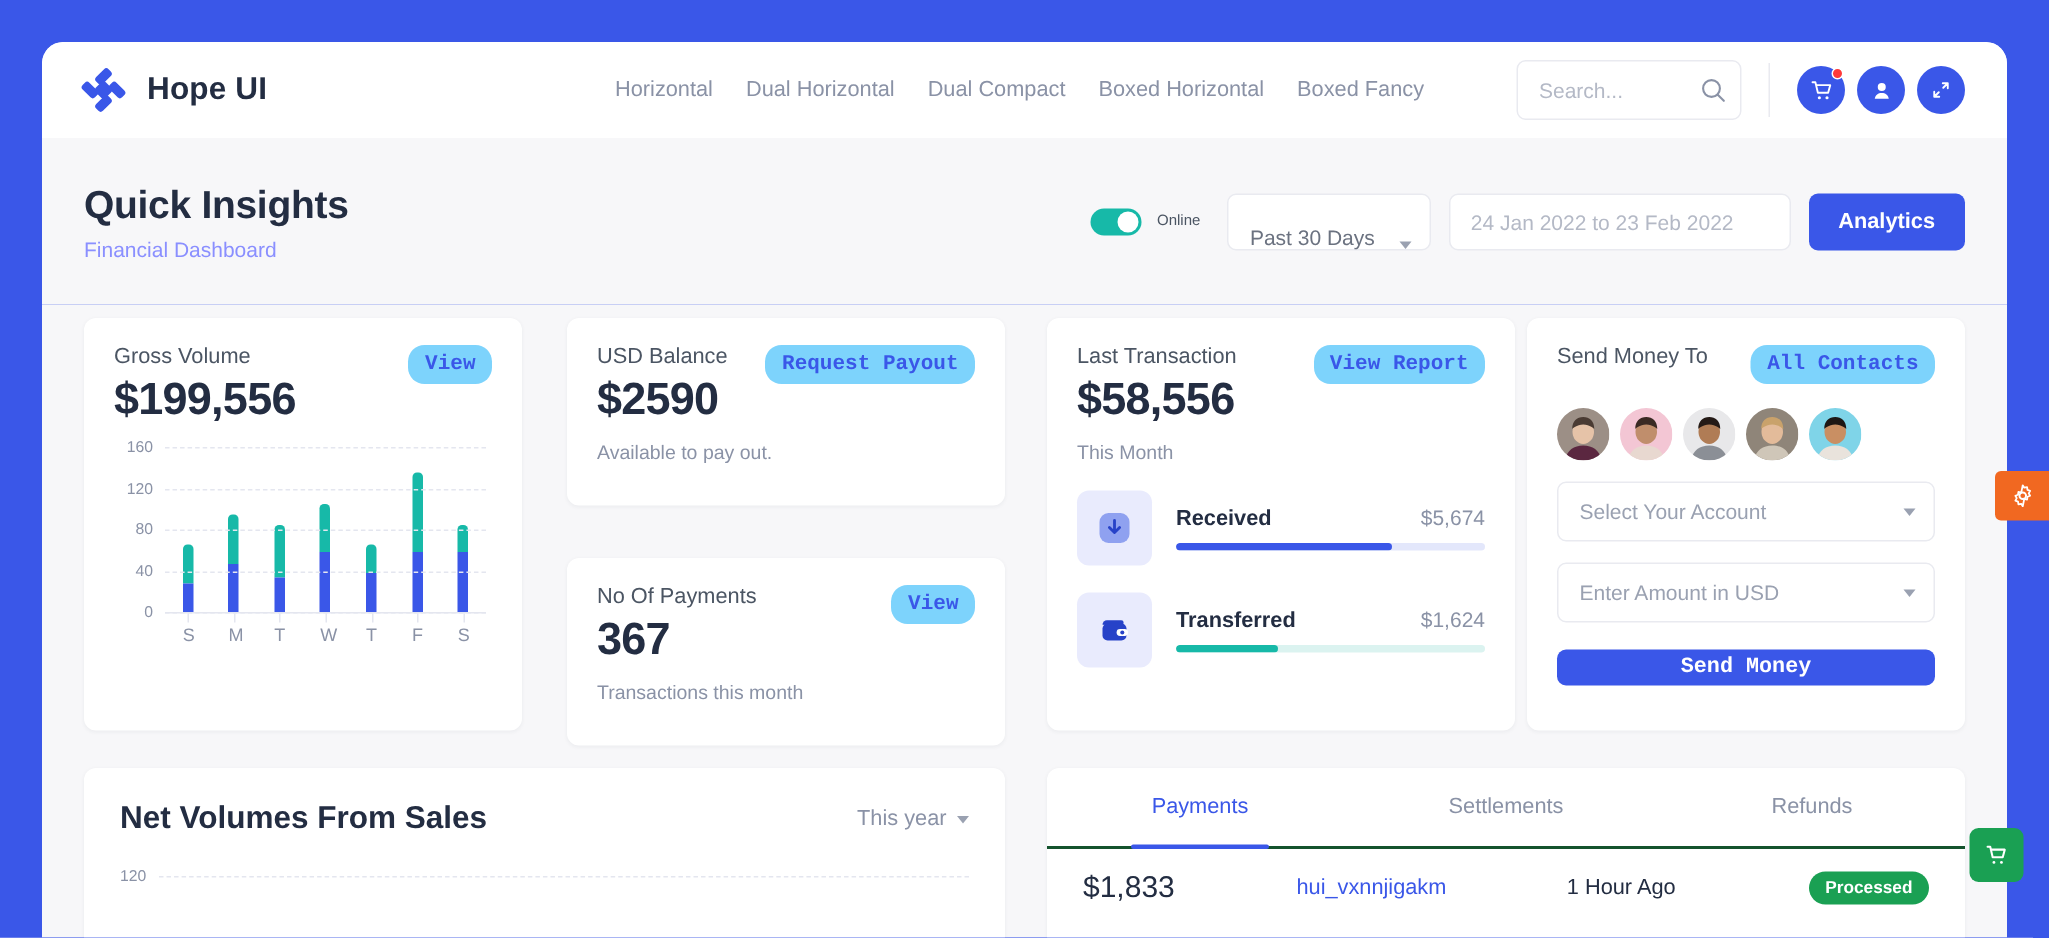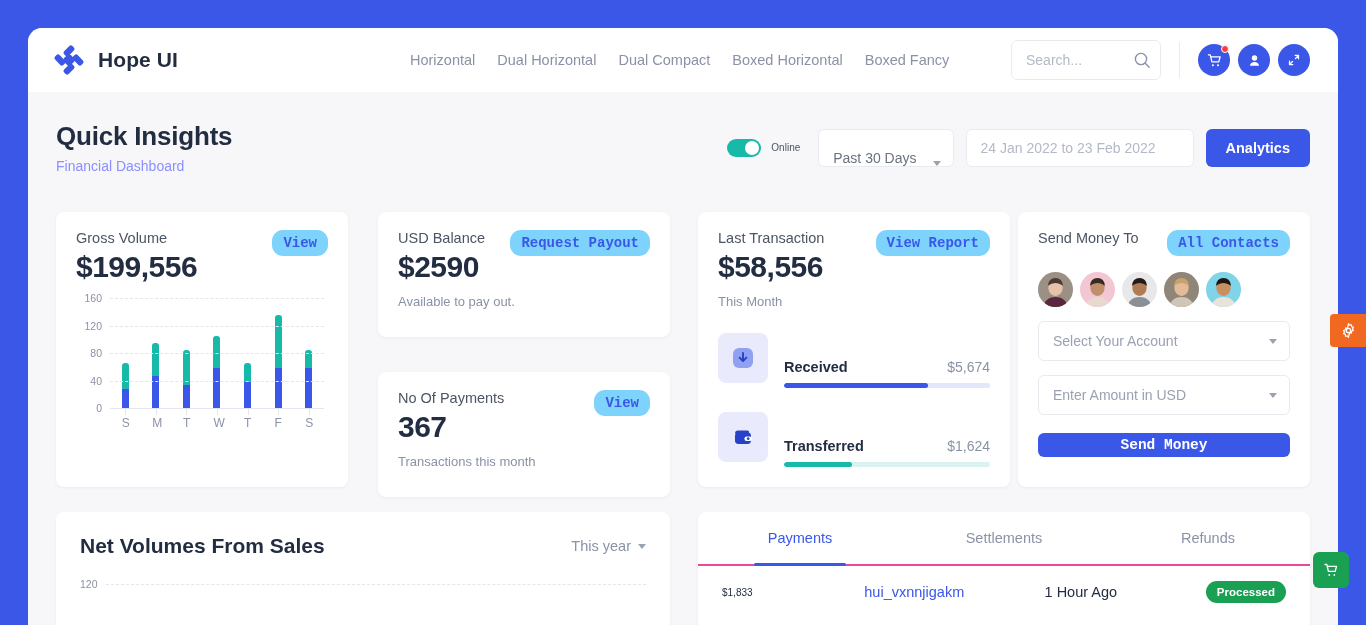--- a/index.html
+++ b/index.html
@@ -204,21 +204,21 @@
   
   .col3 { position: absolute; left: 670px; top: 20px; width: 312px; }
   .card-last { height: 275px; }
   .trow { display: flex; align-items: center; gap: 16px; margin-top: 18px; }
   .ticon {
     width: 50px; height: 50px; border-radius: 8px; background: #e9ebfd;
     display: flex; align-items: center; justify-content: center; flex: 0 0 50px;
   }
   .tbody { flex: 1; }
   .tline { display: flex; justify-content: space-between; align-items: baseline; }
-  .tname { font-size: 14.5px; color: #232d42; font-weight: 600; margin-top: 32px; }
+  .tname { font-size: 14.5px; color: #232d42; font-weight: 600; }
   .tamt { font-size: 14px; color: #8a92a6; }
   .tbar { height: 5px; border-radius: 3px; margin-top: 8px; overflow: hidden; }
   .tbar-blue { background: #e3e7fb; }
   .tbar-teal { background: #dbf3f0; }
   .tbar > i { display: block; height: 100%; border-radius: 3px; }
   .fill-blue { background: #3a57e8; }
   .fill-teal { background: #17b9a8; }
 
   
   .col4 { position: absolute; left: 990px; top: 20px; width: 292px; }
@@ -251,34 +251,34 @@
   .bl-period { display: flex; align-items: center; gap: 7px; cursor: pointer; }
   .bl-period span { font-size: 14.5px; color: #8a92a6; }
   .netchart { position: relative; margin-top: 26px; height: 50px; }
   .nc-ylab { position: absolute; left: 24px; top: 0; font-size: 10.5px; color: #8a92a6; transform: translateY(-50%); }
   .nc-grid { position: absolute; left: 50px; right: 24px; top: 0; border-top: 1px dashed #e4e6ef; }
 
   .bottom-right {
     position: absolute; left: 670px; top: 320px;
     width: 612px; height: 130px;
   }
-  .tabs { display: flex; height: 54px; border-bottom: 2px solid #ec4899; text-align: right; }
+  .tabs { display: flex; height: 54px; border-bottom: 2px solid #14532d; text-align: right; }
   .tab {
     flex: 1; display: flex; align-items: center; justify-content: center;
     font-size: 14.5px; color: #8a92a6; cursor: pointer; position: relative;
   }
   .tab.active { color: #3a57e8; }
   .tab.active::after {
     content: ""; position: absolute; left: 50%; transform: translateX(-50%);
     bottom: -2px; width: 92px; height: 3px; background: #3a57e8; border-radius: 2px;
   }
   .txrow {
     display: flex; align-items: center; height: 52px; padding: 0 24px;
   }
-  .tx-amt { width: 150px; font-size: 10px; color: #232d42; }
+  .tx-amt { width: 150px; font-size: 20px; color: #232d42; }
   .tx-user { width: 190px; font-size: 14.5px; color: #3a57e8; cursor: pointer; }
   .tx-time { width: 170px; font-size: 14.5px; color: #232d42; }
   .tx-status { margin-left: auto; }
   .badge-green {
     background: #1aa053; color: #fff;
     font-size: 11.5px; font-weight: 700;
     border-radius: 11px; padding: 5px 11px; display: inline-block;
   }
 
   

